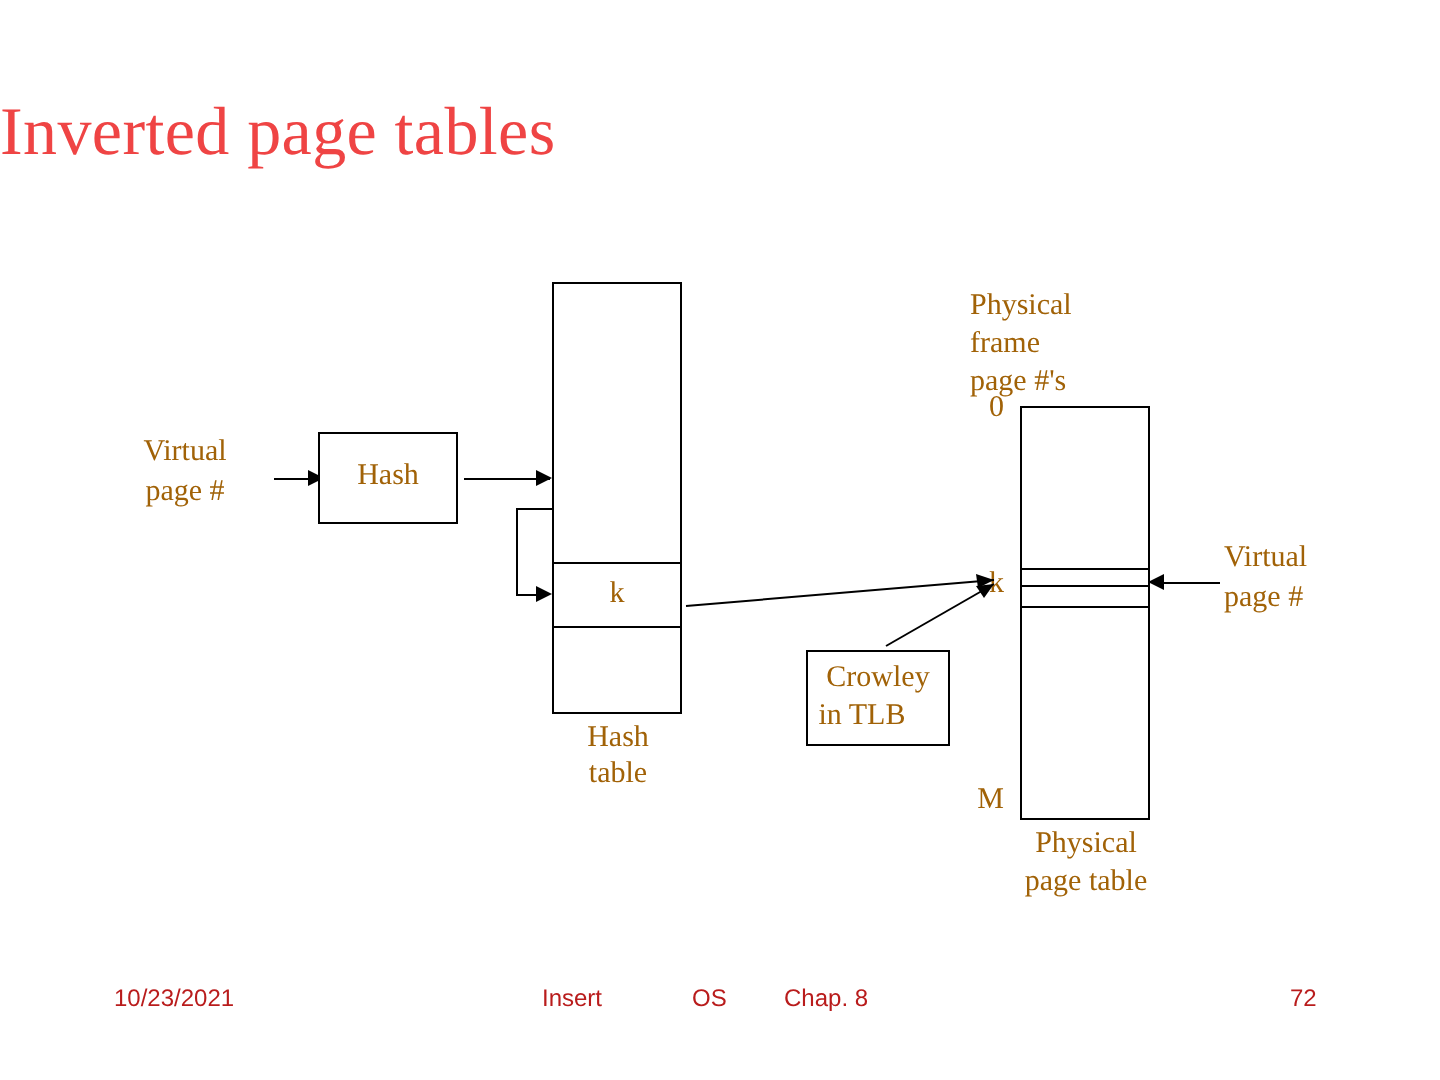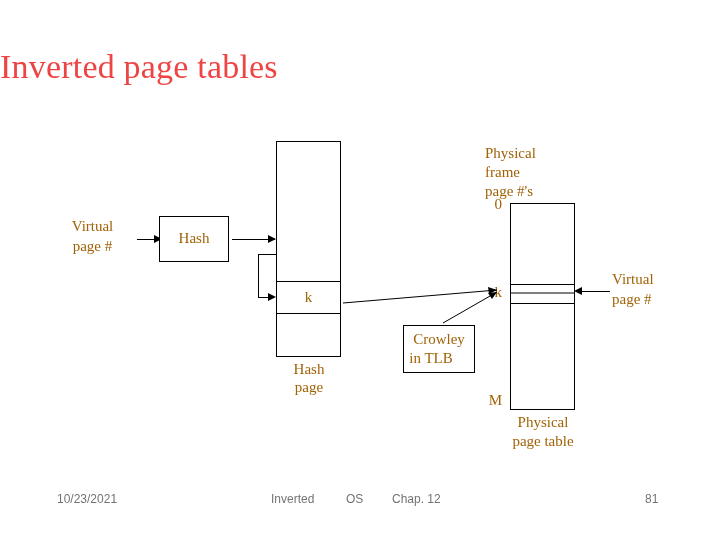--- a/index.html
+++ b/index.html
@@ -68,21 +68,21 @@
 
   
   #footer {
     position: absolute;
     left: 0;
     top: 492px;
     width: 720px;
     height: 20px;
     font-family: "Liberation Sans", sans-serif;
     font-size: 12px;
-    color: #737373;
+    color: #b91c1c;
   }
   #footer .f {
     position: absolute;
     top: 0;
     white-space: pre;
   }
   #footer .date   { left: 57px; }
   #footer .author { left: 271px; }
   #footer .course { left: 346px; text-align: right; }
   #footer .chap   { left: 392px; }
@@ -116,21 +116,21 @@
     <div class="lbl center" style="left:159px; top:230px; width:70px;">Hash</div>
 
     <div class="box" style="left:276px; top:141px; width:65px; height:216px;"></div>
 
     <div class="hline" style="left:276px; top:281px; width:65px;"></div>
     <div class="hline" style="left:276px; top:313px; width:65px;"></div>
 
     <div class="lbl center" style="left:276px; top:289px; width:65px;">k</div>
 
     <div class="lbl center" style="left:272px; top:361px; width:74px;">Hash</div>
-    <div class="lbl center" style="left:272px; top:379px; width:74px;">page</div>
+    <div class="lbl center" style="left:272px; top:379px; width:74px;">table</div>
 
     <div class="hline" style="left:232px; top:239px; width:43px;"></div>
     <div class="arrowhead right" style="left:268px; top:235px;"></div>
 
     <div class="vline" style="left:258px; top:254px; height:44px;"></div>
     <div class="hline" style="left:258px; top:254px; width:18px;"></div>
     <div class="hline" style="left:258px; top:297px; width:12px;"></div>
     <div class="arrowhead right" style="left:268px; top:293px;"></div>
 
     <div class="lbl" style="left:485px; top:145px; width:110px;">Physical</div>
@@ -166,19 +166,19 @@
       <line x1="443" y1="323" x2="497" y2="292" stroke="#000000" stroke-width="1"></line>
       <polygon points="497,292 488,293 492,299" fill="#000000"></polygon>
 
       <line x1="511" y1="293" x2="574" y2="293" stroke="#000000" stroke-width="1"></line>
     </svg>
 
   </div>
 
   <div id="footer">
     <span class="f date">10/23/2021</span>
-    <span class="f author">Inverted</span>
+    <span class="f author">Insert</span>
     <span class="f course">OS</span>
-    <span class="f chap">Chap. 12</span>
-    <span class="f pageno">81</span>
+    <span class="f chap">Chap. 8</span>
+    <span class="f pageno">72</span>
   </div>
 
 </div>
 
 </body></html>

